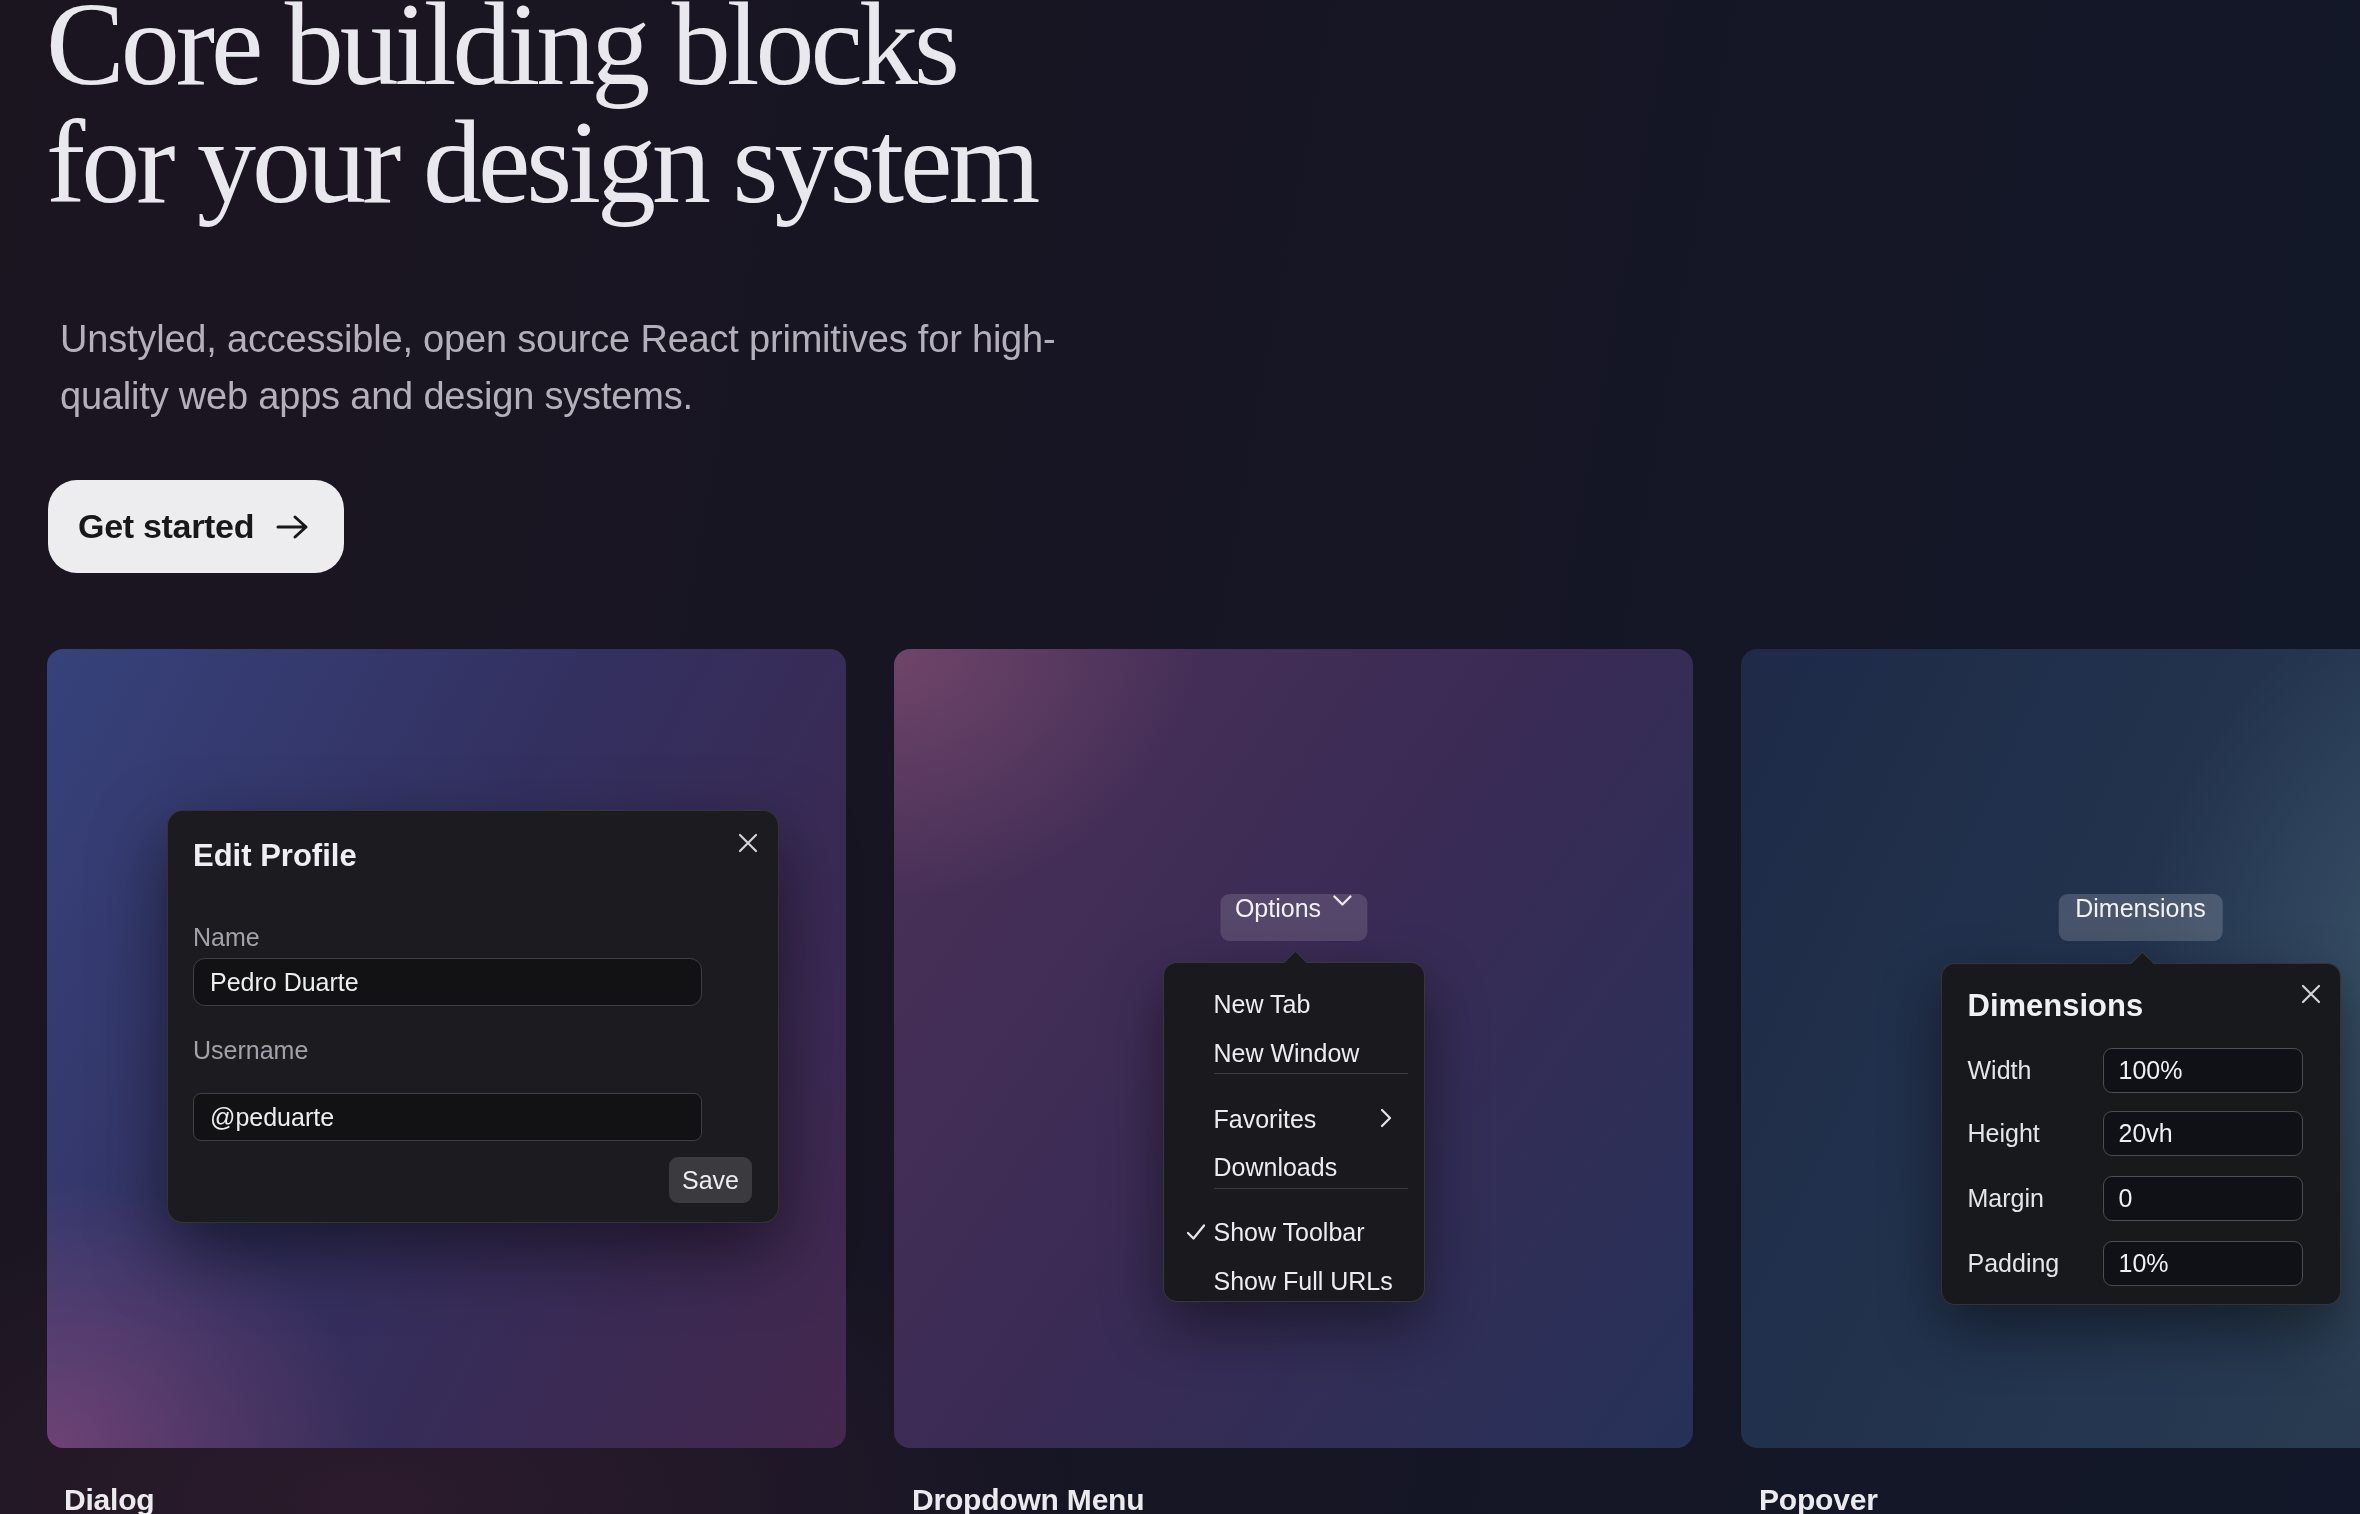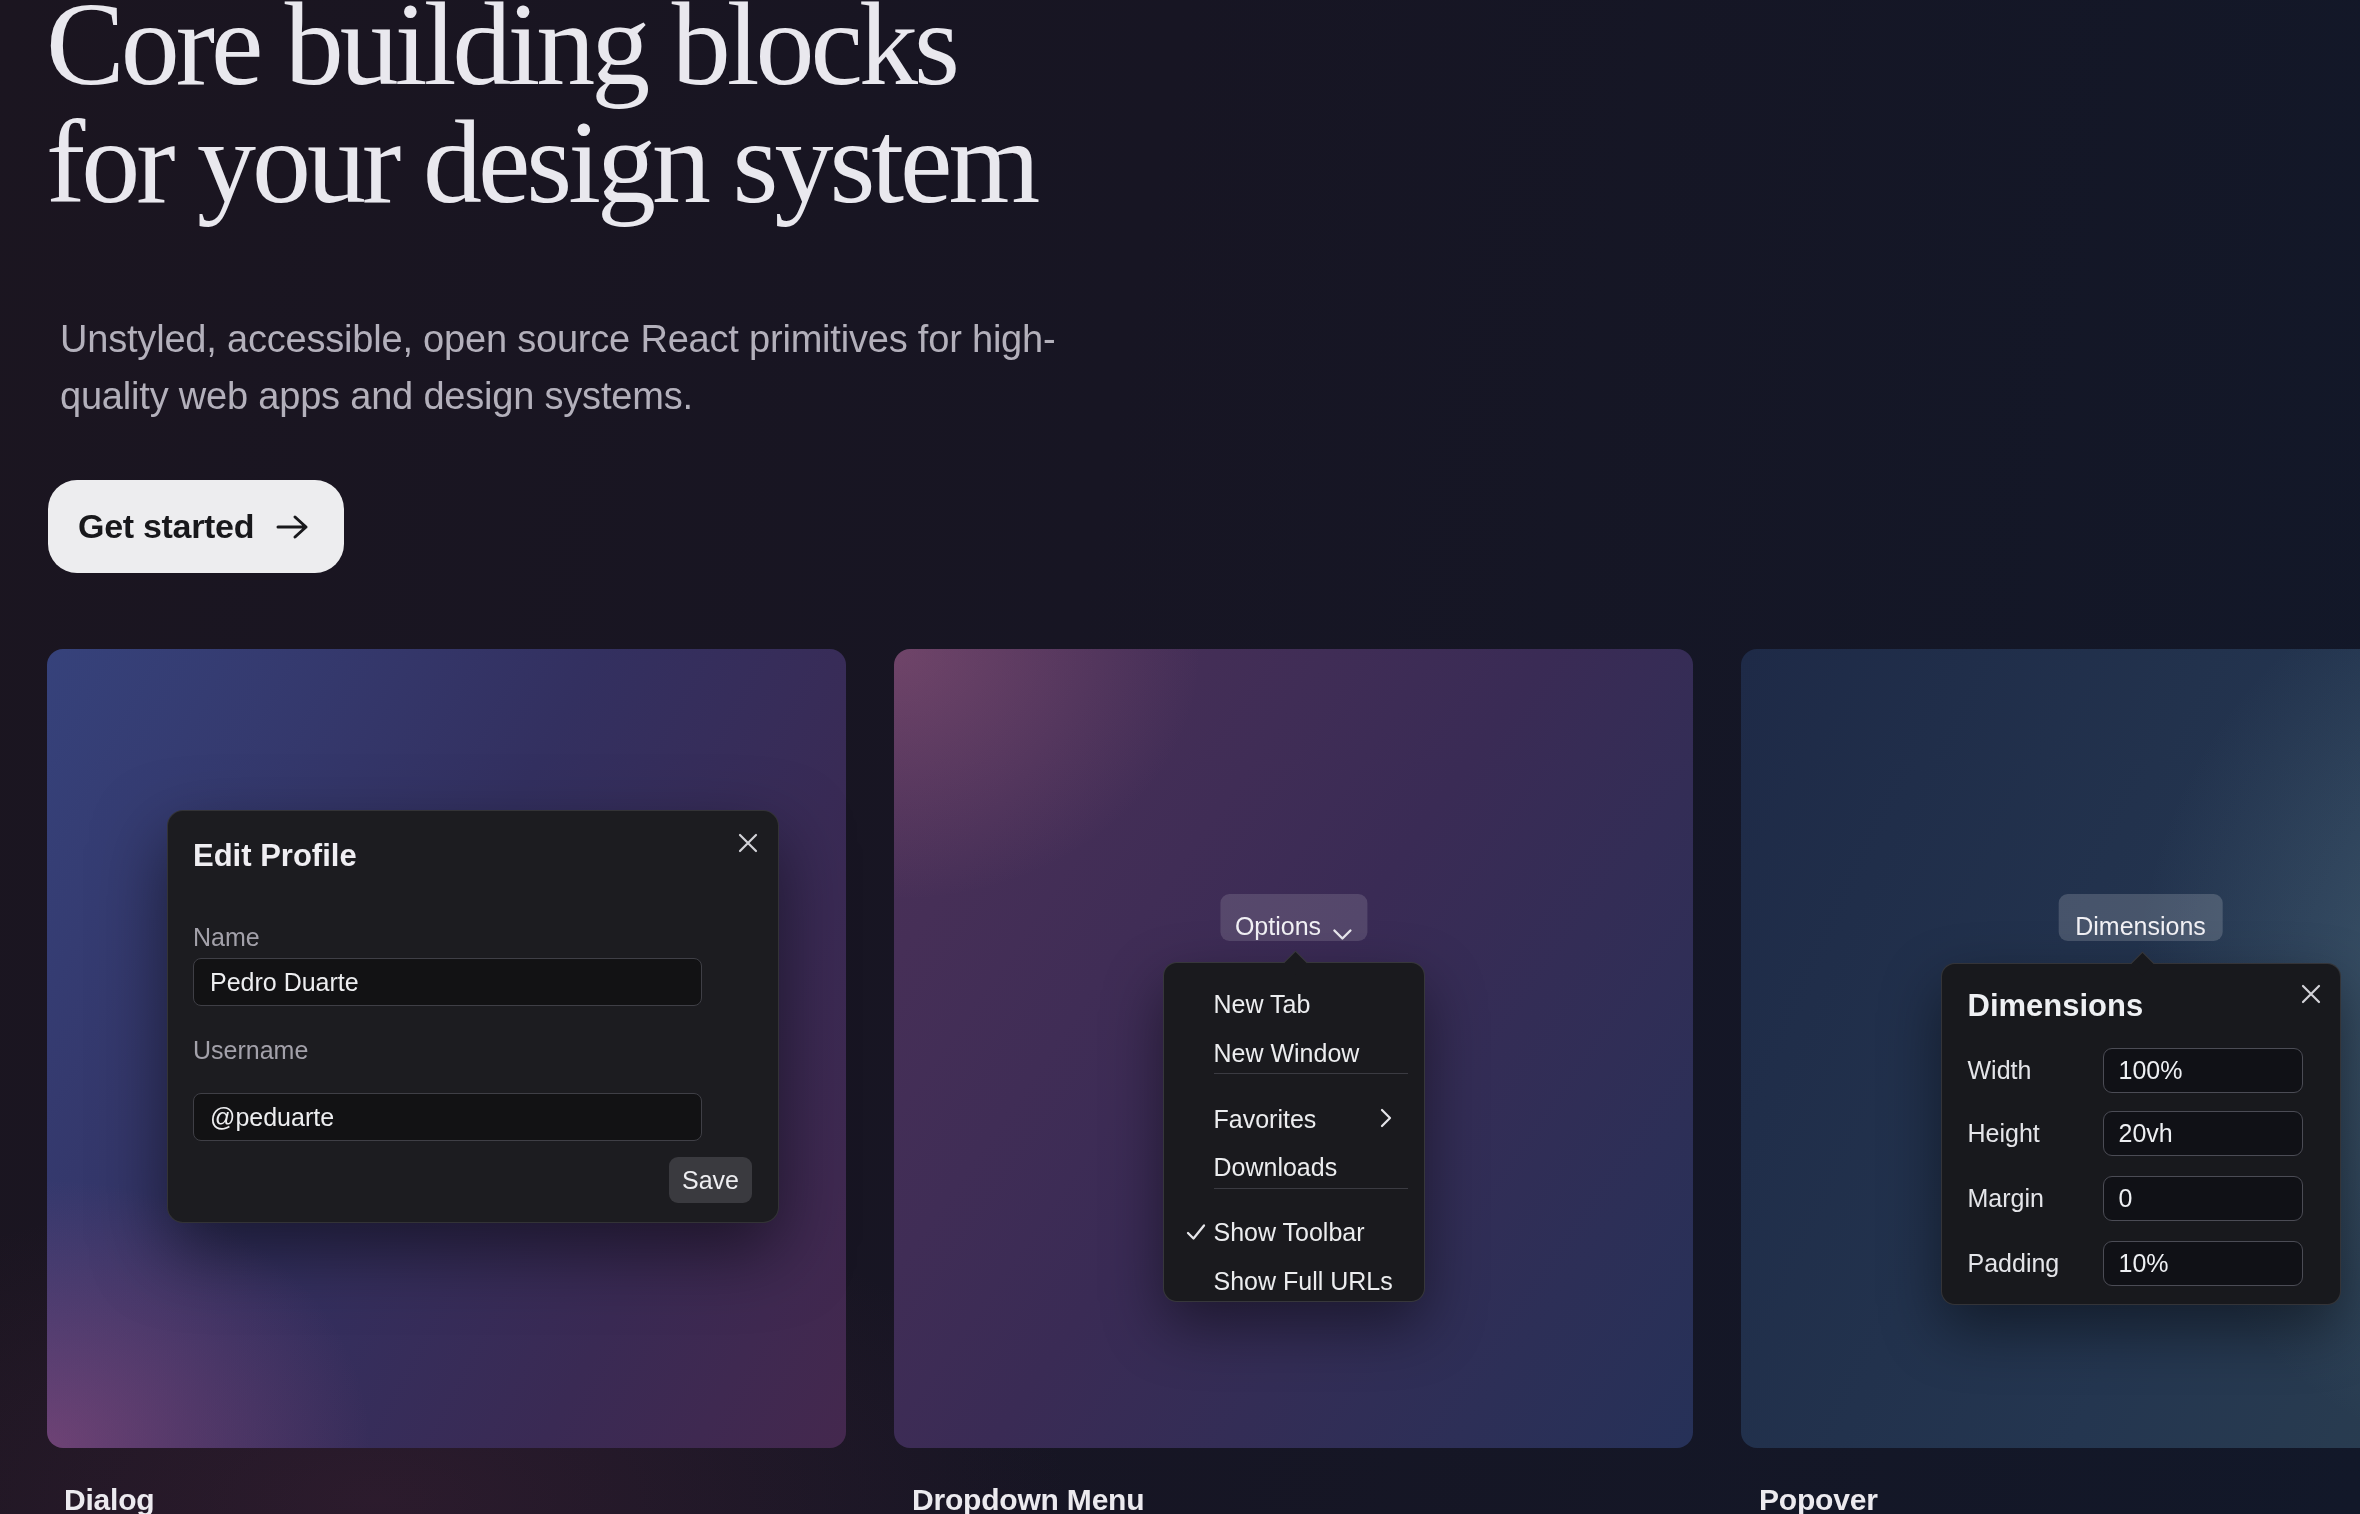--- a/index.html
+++ b/index.html
@@ -57,31 +57,31 @@
   .dlg-close{top:22px;right:20px;}
   .f-label{position:absolute;left:25px;font-size:25px;line-height:25px;color:#a3a1aa;}
   .lbl-name{top:114px;}
   .lbl-username{top:227px;}
   .f-input{
     position:absolute;left:25px;width:509px;height:48px;box-sizing:border-box;
     background:var(--input-bg,#121214);border:1px solid var(--input-border,#3f3f46);
     border-radius:8px;color:#edeef0;font-family:"Liberation Sans",sans-serif;
     font-size:25px;padding:0 16px;outline:none;
   }
-  .inp-name{top:147px;}
+  .inp-name{top:147px;border-radius:12px;}
   .inp-username{top:269px;margin-top:13px;}
   .save-btn{
     position:absolute;right:26px;top:346px;width:83px;height:46px;
     background:#3a3a3f;border:none;border-radius:9px;color:#eeeef1;
     font-family:"Liberation Sans",sans-serif;font-size:25px;cursor:pointer;
   }
   
   .chip{
     position:absolute;top:245px;left:50%;transform:translateX(-50%);
-    height:47px;display:flex;align-items:flex-end;gap:11px;padding:0 15px;
+    height:47px;display:flex;align-items:flex-start;gap:11px;padding:0 15px;
     background:rgba(255,255,255,0.135);border:none;border-radius:9px;
     color:#f2f1f5;font-family:"Liberation Sans",sans-serif;font-size:25px;cursor:pointer;
   }
   .chip-dims{background:rgba(255,255,255,0.17);padding:0 17px;}
   
   .menu{
     position:absolute;left:50%;transform:translateX(-50%);top:313px;
     width:262px;height:340px;box-sizing:border-box;
     background:#1a1a1e;border:1px solid rgba(255,255,255,0.13);border-radius:14px;
     box-shadow:0 24px 60px rgba(0,0,0,0.45);

